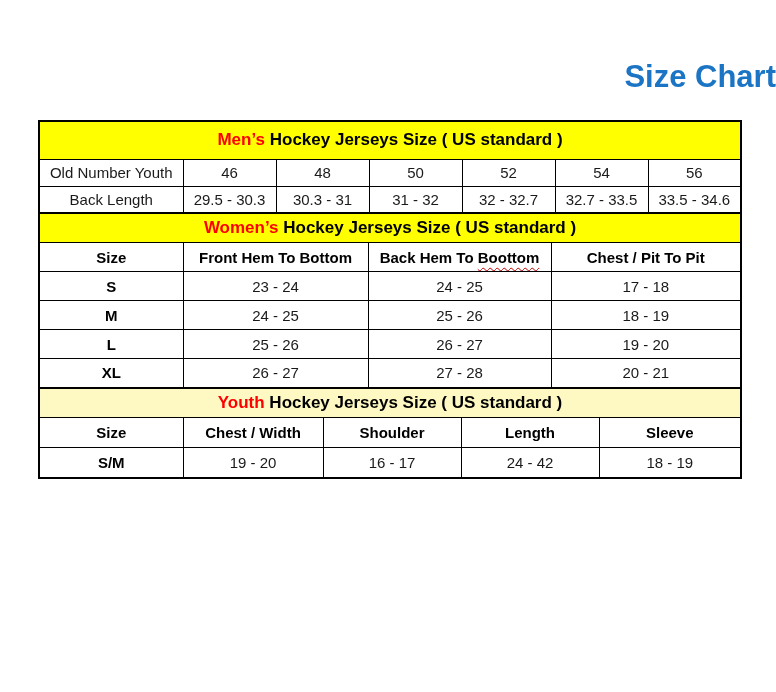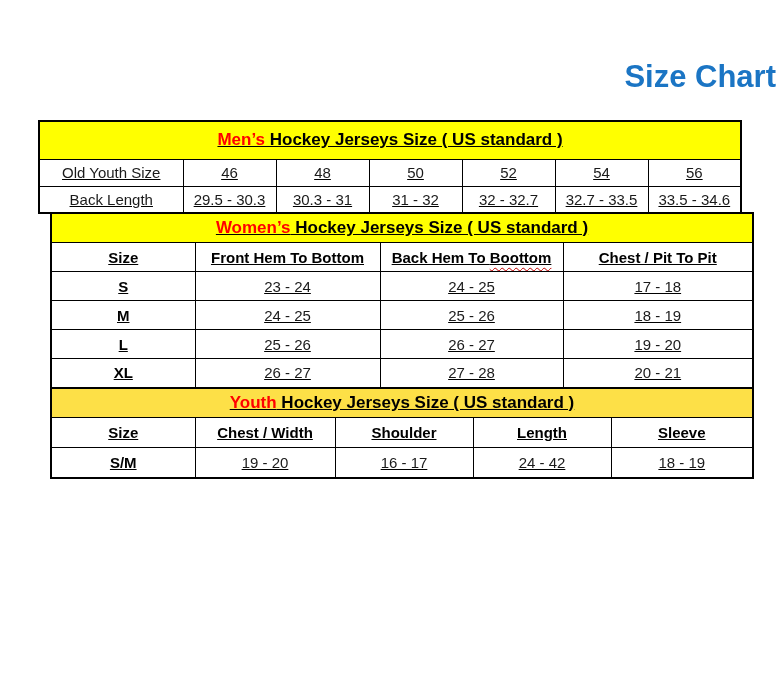--- a/index.html
+++ b/index.html
@@ -12,28 +12,28 @@
   .page { position: relative; width: 776px; height: 692px; }
   .page-title {
     margin: 58px 0 0 0;
     text-align: right;
     font-size: 31px;
     line-height: 38px;
     font-weight: bold;
     color: #1b75c4;
     letter-spacing: 0px;
   }
-  .tables-wrap { margin: 24px 0 0 38px; width: 702px; text-decoration: underline; }
+  .tables-wrap { margin: 24px 0 0 38px; width: 702px; }
   table {
     border-collapse: collapse;
     table-layout: fixed;
     width: 702px;
     border: 2px solid #000;
   }
-  table + table { margin-top: -2px; margin-left: 12px; }
+  table + table { margin-top: -2px; }
   td, th {
     border: 1px solid #000;
     text-align: center;
     vertical-align: middle;
     font-size: 15px;
     padding: 4px 2px;
     height: 27px;
     color: #1a1a1a;
     white-space: nowrap;
     overflow: hidden;
@@ -78,21 +78,21 @@
           <col style="width: 93px;">
           <col style="width: 93px;">
         </colgroup>
         <thead>
           <tr class="banner-row">
             <td colspan="7" style="background: rgb(255, 255, 0);"><span class="hl" style="color: rgb(255, 0, 0);">Men’s</span><span> Hockey Jerseys Size ( US standard )</span></td>
           </tr>
         </thead>
         <tbody>
           <tr>
-            <td>Old Youth Size</td>
+            <td>Old Number Youth</td>
             <td>46</td>
             <td>48</td>
             <td>50</td>
             <td>52</td>
             <td>54</td>
             <td>56</td>
           </tr>
           <tr>
             <td>Back Length</td>
             <td>29.5 - 30.3</td>
@@ -152,21 +152,21 @@
     <table data-table="youth">
         <colgroup>
           <col style="width: 144px;">
           <col style="width: 140px;">
           <col style="width: 138px;">
           <col style="width: 138px;">
           <col style="width: 142px;">
         </colgroup>
         <thead>
           <tr class="banner-row">
-            <td colspan="5" style="background: #fde047;"><span class="hl" style="color: rgb(255, 0, 0);">Youth</span><span> Hockey Jerseys Size ( US standard )</span></td>
+            <td colspan="5" style="background: #fef9c3;"><span class="hl" style="color: rgb(255, 0, 0);">Youth</span><span> Hockey Jerseys Size ( US standard )</span></td>
           </tr>
           <tr>
             <th>Size</th>
             <th>Chest / Width</th>
             <th>Shoulder</th>
             <th>Length</th>
             <th>Sleeve</th>
           </tr>
         </thead>
         <tbody>

